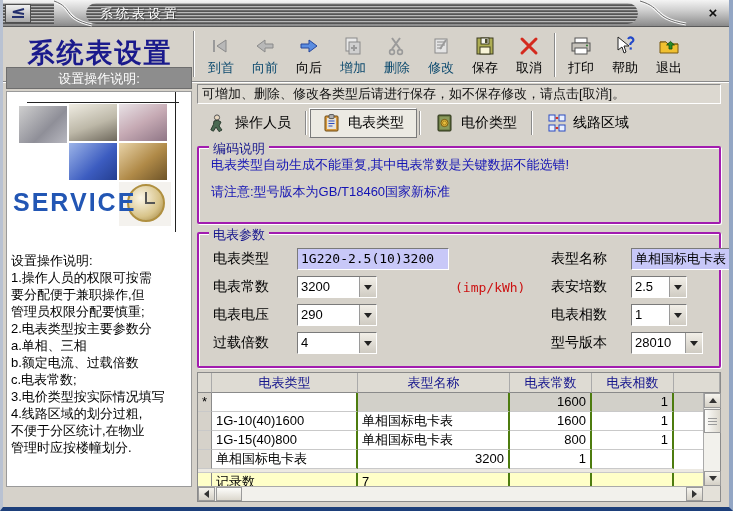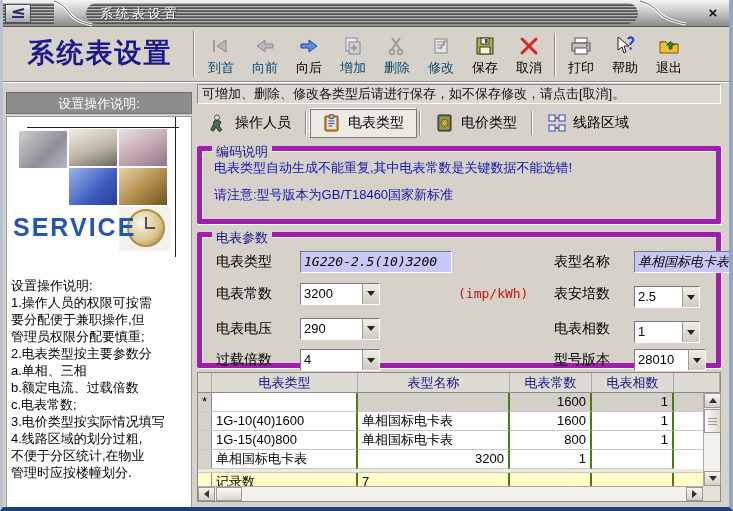--- a/index.html
+++ b/index.html
@@ -37,21 +37,21 @@
     border-left:1px solid #8a8a8a; border-right:1px solid #fff; }
   
   .toolbar { position:absolute; left:196px; top:31px; height:48px; display:flex; align-items:flex-start; }
   .tbtn { width:44px; height:48px; display:flex; flex-direction:column; align-items:center;
     justify-content:flex-start; gap:1px; padding-top:2px; background:transparent; border:1px solid transparent;
     font-size:13px; color:#000; cursor:pointer; }
   .tbtn .ticon { width:24px; height:24px; display:flex; align-items:center; justify-content:center; }
   .tbtn.disabled { color:#0c4a6e; cursor:default; }
   .tsep { width:2px; height:44px; margin:2px 3px 0 3px; border-left:1px solid #8a8a8a; border-right:1px solid #fff; }
   
-  .sidebar { position:absolute; left:3px; top:92px; width:186px; height:420px; }
+  .sidebar { position:absolute; left:3px; top:67px; width:186px; height:420px; }
   .sb-head { height:22px; background:#8d8d8d; color:#fff; font-size:13px; text-align:center;
     line-height:22px; border:1px solid #6e6e6e; }
   .sb-body { position:absolute; left:0; top:24px; right:0; bottom:0; background:#fff;
     border:1px solid #9a9a9a; overflow:hidden; }
   .collage { position:relative; width:100%; height:158px; }
   .cl-line-h { position:absolute; left:20px; top:10px; width:152px; height:1px; background:#222; }
   .cl-line-v { position:absolute; left:168px; top:0px; width:1px; height:140px; background:#222; }
   .tile { position:absolute; width:48px; height:37px; }
   .t1 { left:12px; top:14px; background:linear-gradient(135deg,#cfcfcf,#8f8f98 60%,#b8b8c0); }
   .t2 { left:62px; top:12px; background:linear-gradient(160deg,#efece2,#bdb8a8 55%,#6e685c); }
@@ -72,43 +72,43 @@
   .hintbar { position:absolute; left:2px; top:0; width:524px; height:20px; background:#dcd8d0;
     border:1px solid #8a8a8a; border-bottom-color:#fff; border-right-color:#fff;
     font-size:13px; line-height:18px; padding-left:4px; color:#111; }
   .tabs { position:absolute; left:2px; top:24px; height:30px; display:flex; align-items:center; }
   .tab { height:28px; display:flex; align-items:center; gap:6px; padding:0 12px; font-size:14px;
     color:#000; cursor:pointer; }
   .tab .ticon { width:20px; height:20px; }
   .tab.active { background:#eceae3; border:1px solid #fff; border-right-color:#7a7a7a;
     border-bottom-color:#7a7a7a; box-shadow:1px 1px 0 #7a7a7a inset; height:30px; }
   .tabsep { width:2px; height:24px; border-left:1px solid #8a8a8a; border-right:1px solid #fff; margin:0 2px; }
-  .groupbox { position:absolute; border:5px solid #a21caf; border-radius:2px;
+  .groupbox { position:absolute; border:2px solid #a21caf; border-radius:2px;
     box-shadow:1px 1px 0 #fff, inset 1px 1px 0 #fff; }
   .gb-title { position:absolute; left:10px; top:-8px; background:#d6d2ca; padding:0 4px;
     font-size:13px; color:#14148c; }
   .gb-coding { left:2px; top:62px; width:524px; height:78px; }
   .coding-line { font-size:13px; color:#1414b4; padding-left:12px; }
   .cl1 { margin-top:8px; } .cl2 { margin-top:9px; }
   .gb-params { left:2px; top:148px; width:524px; height:136px; }
   .pgrid { display:grid; grid-template-columns:84px 158px 96px 80px 196px; margin:14px 0 0 14px;
     row-gap:6px; align-items:center; }
   .plabel { font-size:14px; color:#000; }
   .ptext { height:22px; background:#c8c8f8; border:1px solid #7a7a7a; border-bottom-color:#fff;
     border-right-color:#fff; font-size:13px; line-height:20px; padding:0 3px; color:#000;
-    font-family:"DejaVu Sans Mono","Liberation Mono",monospace;font-style:italic; }
+    font-family:"DejaVu Sans Mono","Liberation Mono",monospace; }
   .ptext.w150 { width:152px; } .ptext.w185 { width:188px; }
   .combo { display:flex; height:22px; border:1px solid #7a7a7a; border-bottom-color:#fff;
     border-right-color:#fff; background:#fff; cursor:pointer; }
   .combo .cval { flex:1; font-size:13px; line-height:20px; padding-left:3px; color:#000; }
   .combo .cbtn { width:17px; background:linear-gradient(180deg,#f2efe8,#cfcbc2); border-left:1px solid #9a9a9a;
     display:flex; align-items:center; justify-content:center; }
   .arrow-down { width:0; height:0; border-left:4px solid transparent; border-right:4px solid transparent;
     border-top:5px solid #222; }
-  .combo.w80 { width:80px; } .combo.w66 { width:66px;margin-top:7px; } .combo.w72 { width:72px; }
+  .combo.w80 { width:80px; } .combo.w66 { width:56px; } .combo.w72 { width:72px; }
   .suffix { color:#cc1111; font-size:13px; font-family:"DejaVu Sans Mono","Liberation Mono",monospace; }
   
   .dgrid { position:absolute; left:2px; top:288px; width:524px; height:130px;
     border:1px solid #8a8a8a; background:#fff; }
   .tr { display:grid; grid-template-columns:14px 146px 152px 82px 82px 1fr; }
   .td { border-right:2px solid #4d7c0f; border-bottom:1px solid #c9c9c9; font-size:13px;
     padding:0 4px; overflow:hidden; white-space:nowrap; }
   .tr.th { height:20px; }
   .tr.th .td { background:#dedbd3; color:#14148c; text-align:center; line-height:19px;
     border-right:1px solid #aaa; border-bottom:1px solid #8a8a8a; }

